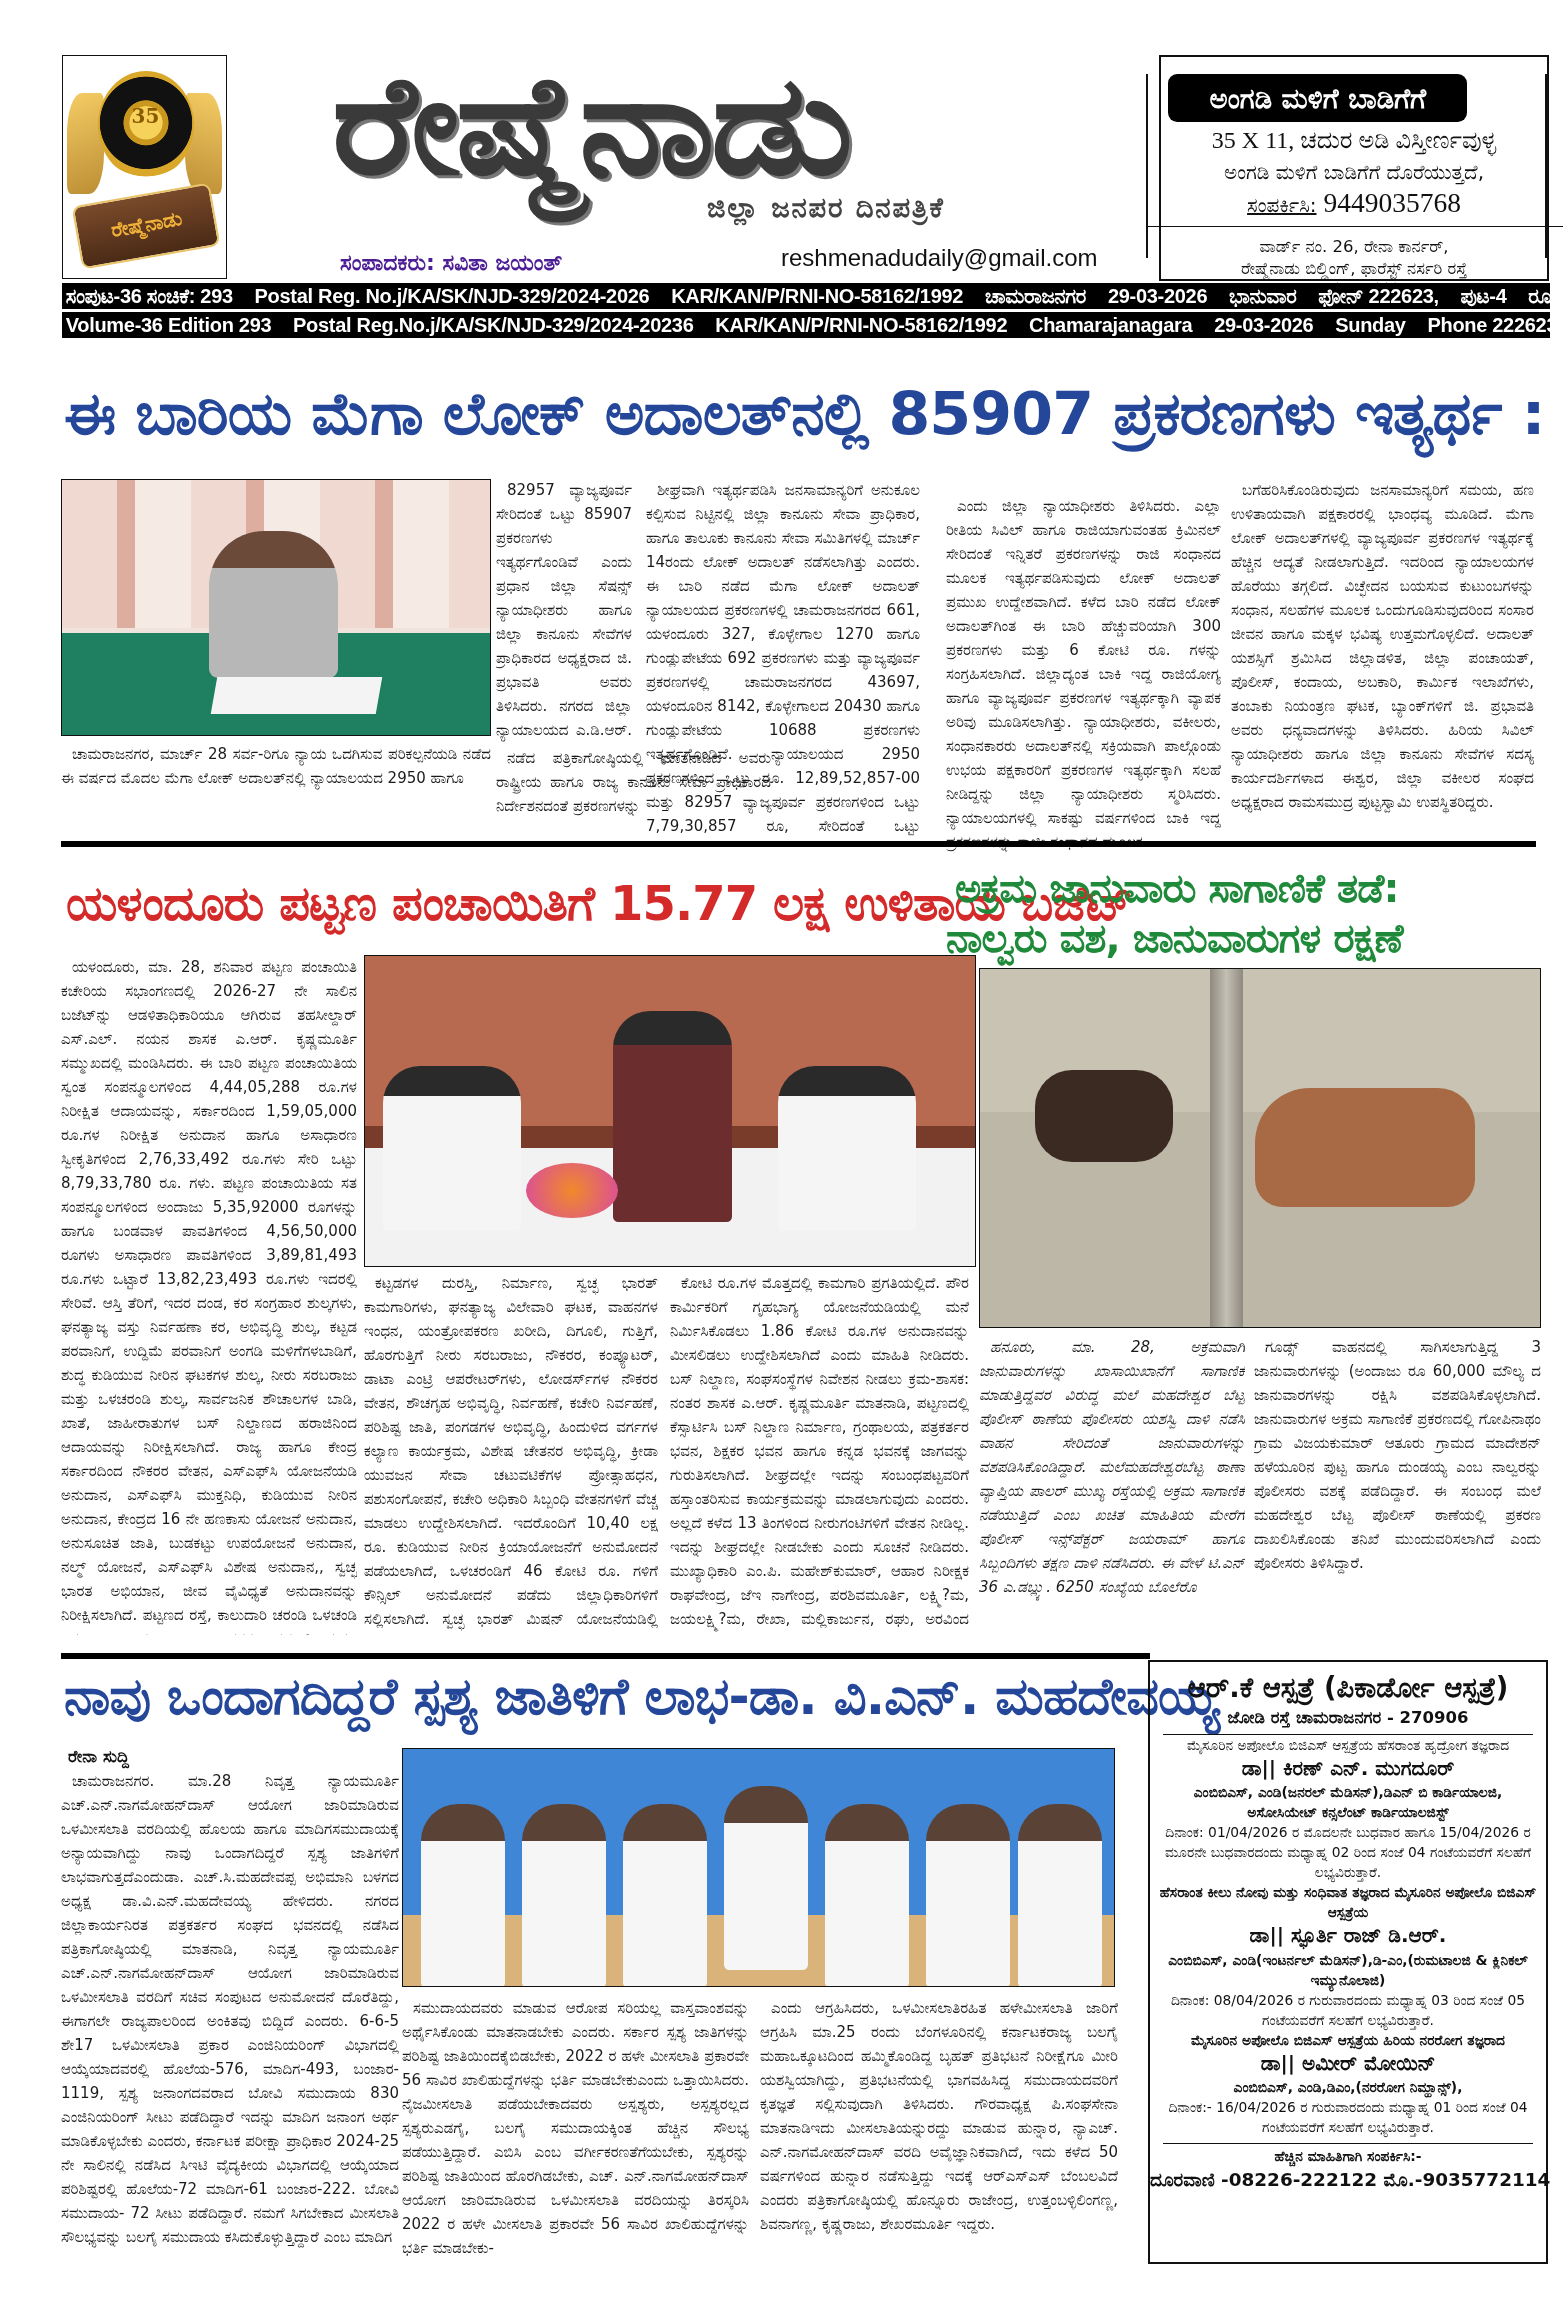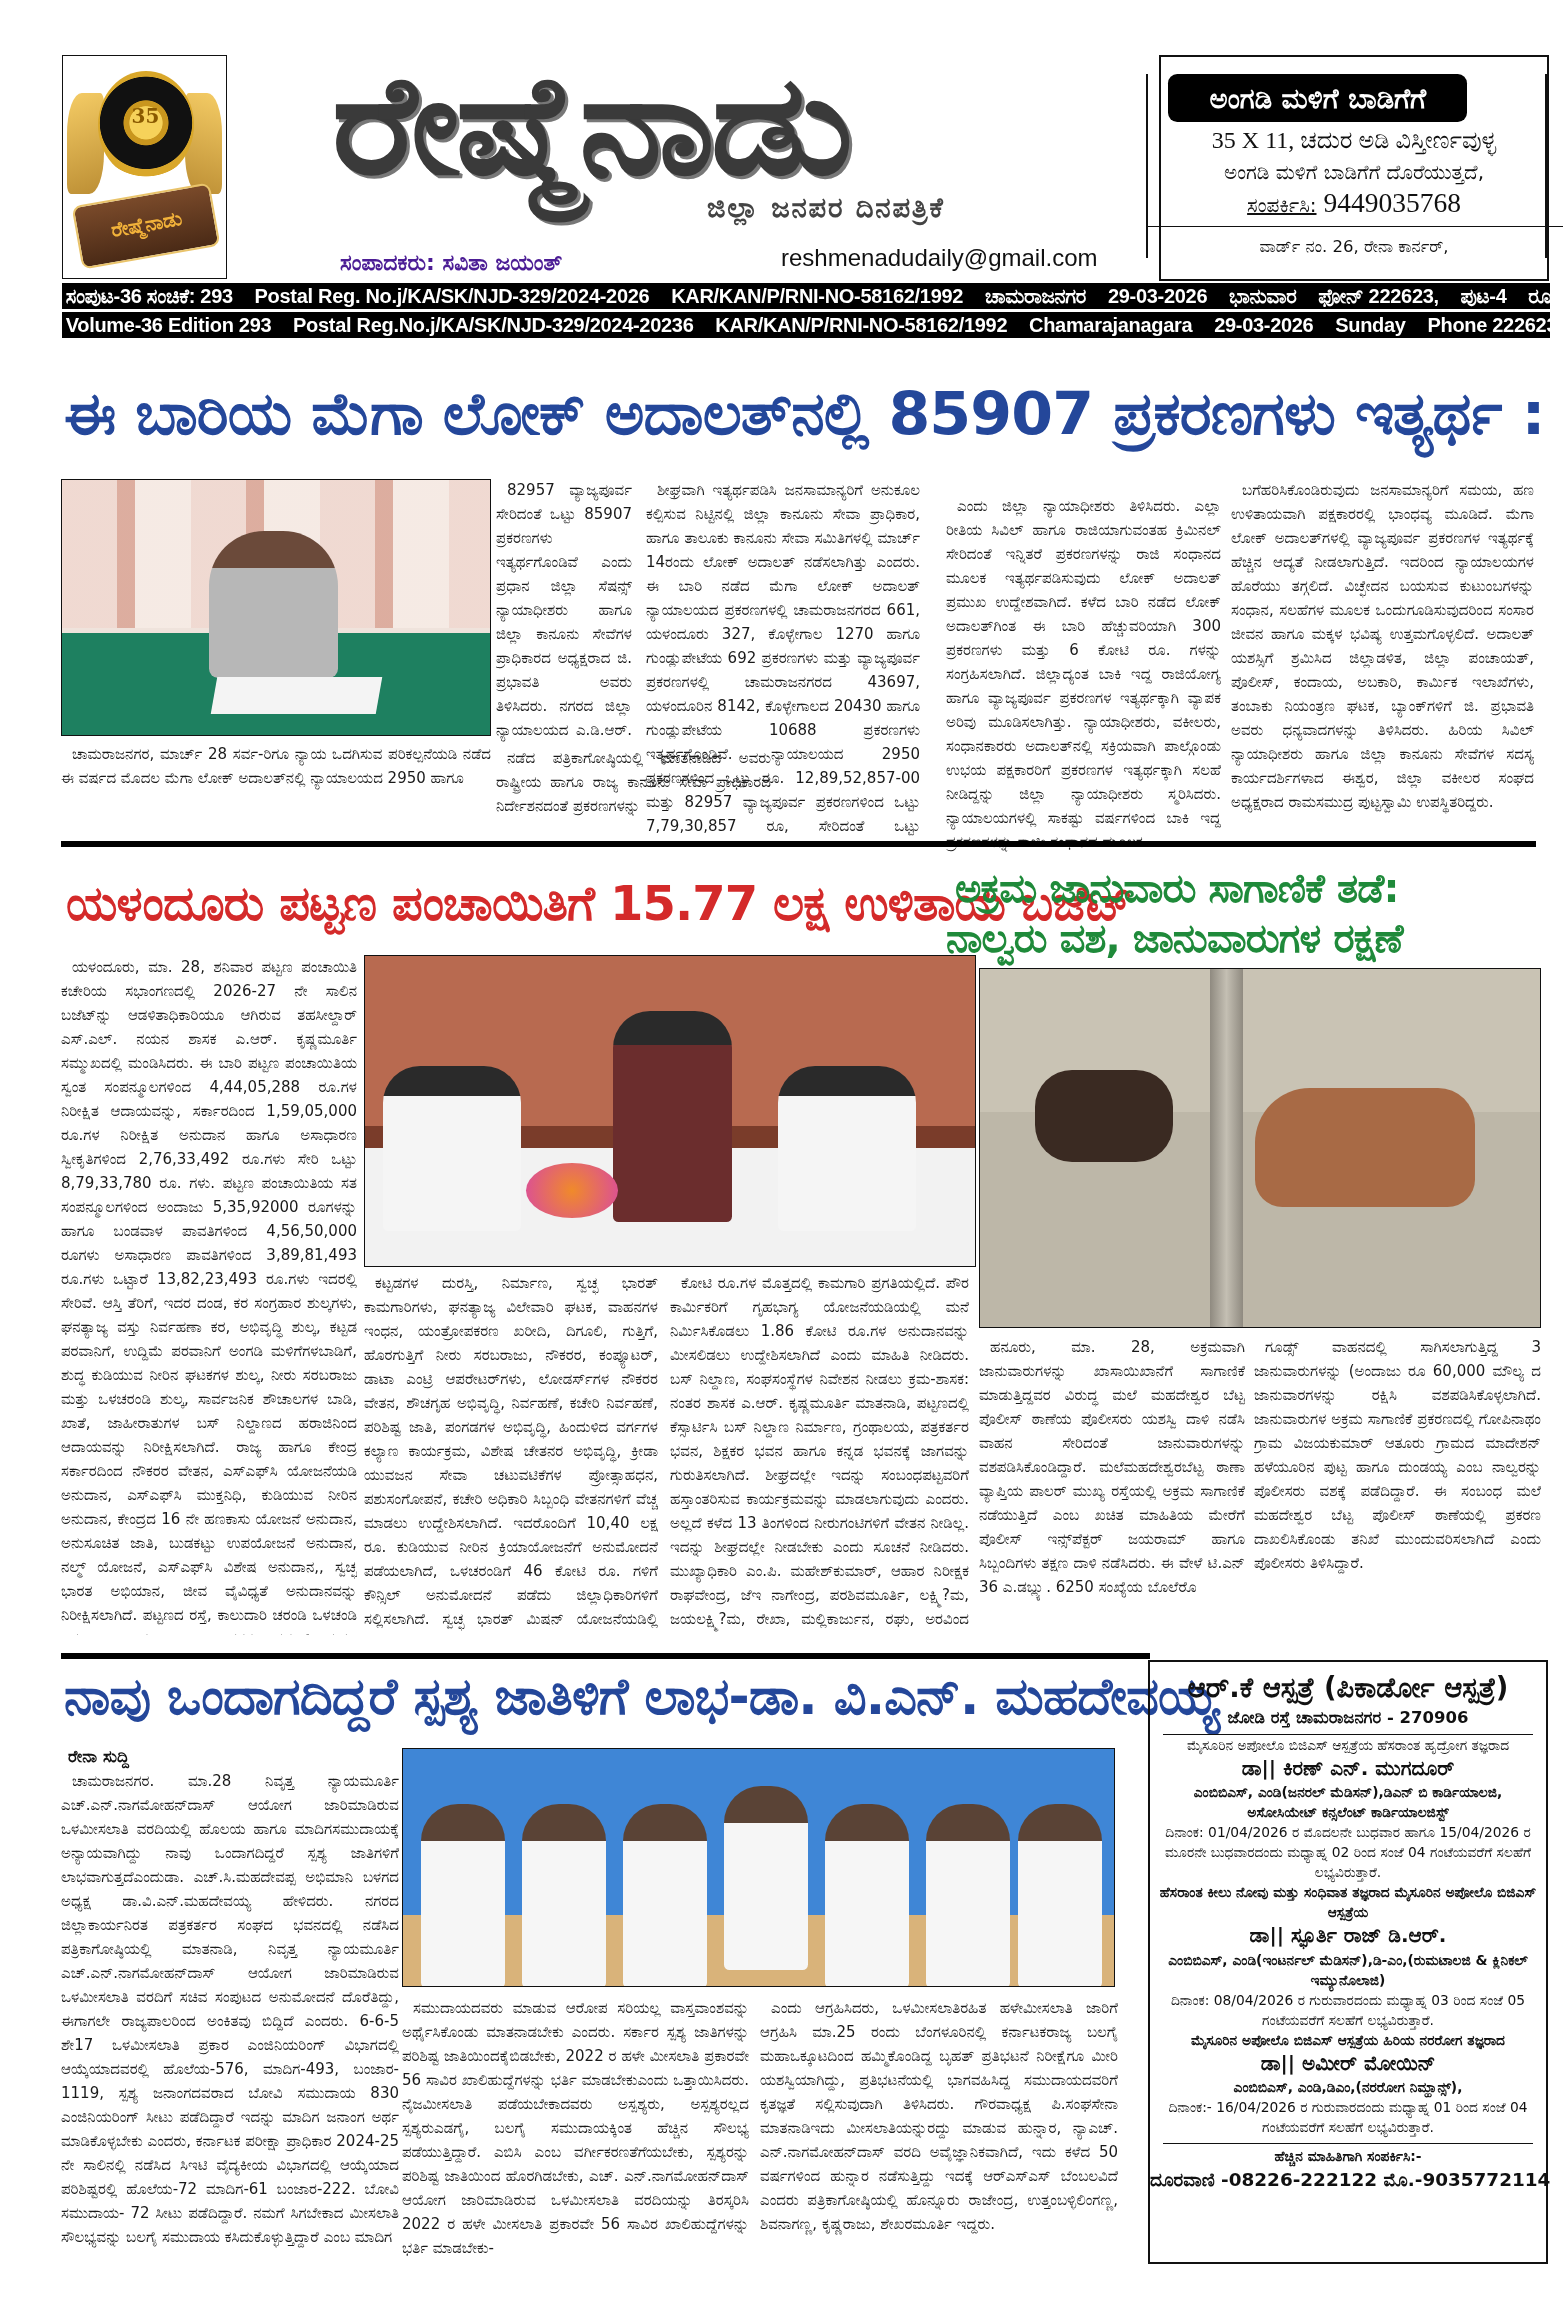--- a/index.html
+++ b/index.html
@@ -102,20 +102,21 @@
 <div class="abs email-line">reshmenadudaily@gmail.com</div>
 
 <div class="abs ad-box">
   <div class="ad-box-inner"></div>
   <div class="ad-head">ಅಂಗಡಿ ಮಳಿಗೆ ಬಾಡಿಗೆಗೆ</div>
   <div class="ad-line ad-l1">35 X 11, ಚದುರ ಅಡಿ ವಿಸ್ತೀರ್ಣವುಳ್ಳ</div>
   <div class="ad-line ad-l2">ಅಂಗಡಿ ಮಳಿಗೆ ಬಾಡಿಗೆಗೆ ದೊರೆಯುತ್ತದೆ,</div>
   <div class="ad-line ad-l3"><span class="u">ಸಂಪರ್ಕಿಸಿ:</span> <span>9449035768</span></div>
   <div class="ad-rule"></div>
   <div class="ad-line ad-l4">ವಾರ್ಡ್ ನಂ. 26, ರೇನಾ ಕಾರ್ನರ್,</div>
+  <div class="ad-line ad-l5"><span>ರೇಷ್ಮೆನಾಡು ಬಿಲ್ಡಿಂಗ್, ಫಾರೆಸ್ಟ್ ನರ್ಸರಿ ರಸ್ತೆ</span><br><span>ಚಾಮರಾಜನಗರ</span></div>
 </div>
 
 <div class="abs info-bar" style="top:283px;">
   <span>ಸಂಪುಟ-36 ಸಂಚಿಕೆ: 293</span>
   <span>Postal Reg. No.j/KA/SK/NJD-329/2024-2026</span>
   <span>KAR/KAN/P/RNI-NO-58162/1992</span>
   <span>ಚಾಮರಾಜನಗರ</span>
   <span>29-03-2026</span>
   <span>ಭಾನುವಾರ</span>
   <span>ಫೋನ್ 222623,</span>
@@ -180,21 +181,21 @@
     <p>ಕೋಟಿ ರೂ.ಗಳ ಮೊತ್ತದಲ್ಲಿ ಕಾಮಗಾರಿ ಪ್ರಗತಿಯಲ್ಲಿದೆ. ಪೌರ ಕಾರ್ಮಿಕರಿಗೆ ಗೃಹಭಾಗ್ಯ ಯೋಜನೆಯಡಿಯಲ್ಲಿ ಮನೆ ನಿರ್ಮಿಸಿಕೊಡಲು 1.86 ಕೋಟಿ ರೂ.ಗಳ ಅನುದಾನವನ್ನು ಮೀಸಲಿಡಲು ಉದ್ದೇಶಿಸಲಾಗಿದೆ ಎಂದು ಮಾಹಿತಿ ನೀಡಿದರು. ಬಸ್ ನಿಲ್ದಾಣ, ಸಂಘಸಂಸ್ಥೆಗಳ ನಿವೇಶನ ನೀಡಲು ಕ್ರಮ-ಶಾಸಕ: ನಂತರ ಶಾಸಕ ಎ.ಆರ್. ಕೃಷ್ಣಮೂರ್ತಿ ಮಾತನಾಡಿ, ಪಟ್ಟಣದಲ್ಲಿ ಕೆಸ್ಸಾರ್ಟಿಸಿ ಬಸ್ ನಿಲ್ದಾಣ ನಿರ್ಮಾಣ, ಗ್ರಂಥಾಲಯ, ಪತ್ರಕರ್ತರ ಭವನ, ಶಿಕ್ಷಕರ ಭವನ ಹಾಗೂ ಕನ್ನಡ ಭವನಕ್ಕೆ ಜಾಗವನ್ನು ಗುರುತಿಸಲಾಗಿದೆ. ಶೀಘ್ರದಲ್ಲೇ ಇದನ್ನು ಸಂಬಂಧಪಟ್ಟವರಿಗೆ ಹಸ್ತಾಂತರಿಸುವ ಕಾರ್ಯಕ್ರಮವನ್ನು ಮಾಡಲಾಗುವುದು ಎಂದರು. ಅಲ್ಲದೆ ಕಳೆದ 13 ತಿಂಗಳಿಂದ ನೀರುಗಂಟಿಗಳಿಗೆ ವೇತನ ನೀಡಿಲ್ಲ. ಇದನ್ನು ಶೀಘ್ರದಲ್ಲೇ ನೀಡಬೇಕು ಎಂದು ಸೂಚನೆ ನೀಡಿದರು. ಮುಖ್ಯಾಧಿಕಾರಿ ಎಂ.ಪಿ. ಮಹೇಶ್‌ಕುಮಾರ್, ಆಹಾರ ನಿರೀಕ್ಷಕ ರಾಘವೇಂದ್ರ, ಜೆಇ ನಾಗೇಂದ್ರ, ಪರಶಿವಮೂರ್ತಿ, ಲಕ್ಷ್ಮಿ?ಮ, ಜಯಲಕ್ಷ್ಮಿ?ಮ, ರೇಖಾ, ಮಲ್ಲಿಕಾರ್ಜುನ, ರಘು, ಅರವಿಂದ ಸೇರಿದಂತೆ ಅನೇಕರು ಇದ್ದರು.</p>
   </div>
 
 <div class="abs headline hl-cattle1">ಅಕ್ರಮ ಜಾನುವಾರು ಸಾಗಾಣಿಕೆ ತಡೆ:</div>
 <div class="abs headline hl-cattle2">ನಾಲ್ವರು ವಶ, ಜಾನುವಾರುಗಳ ರಕ್ಷಣೆ</div>
 <div class="abs photo ph-cattle">
   <div class="cow2"></div>
   <div class="tree"></div>
   <div class="cow"></div>
 </div>
-<div class="abs col" style="left:979px; top:1335px; width:266px; height:312px;">
+<div class="abs col" style="left:979px; top:1335px; width:266px; height:312px;font-style:italic;">
     <p>ಹನೂರು, ಮಾ. 28, ಅಕ್ರಮವಾಗಿ ಜಾನುವಾರುಗಳನ್ನು ಖಾಸಾಯಿಖಾನೆಗೆ ಸಾಗಾಣಿಕೆ ಮಾಡುತ್ತಿದ್ದವರ ವಿರುದ್ಧ ಮಲೆ ಮಹದೇಶ್ವರ ಬೆಟ್ಟ ಪೊಲೀಸ್ ಠಾಣೆಯ ಪೊಲೀಸರು ಯಶಸ್ವಿ ದಾಳಿ ನಡೆಸಿ ವಾಹನ ಸೇರಿದಂತೆ ಜಾನುವಾರುಗಳನ್ನು ವಶಪಡಿಸಿಕೊಂಡಿದ್ದಾರೆ. ಮಲೆಮಹದೇಶ್ವರಬೆಟ್ಟ ಠಾಣಾ ವ್ಯಾಪ್ತಿಯ ಪಾಲರ್ ಮುಖ್ಯ ರಸ್ತೆಯಲ್ಲಿ ಅಕ್ರಮ ಸಾಗಾಣಿಕೆ ನಡೆಯುತ್ತಿದೆ ಎಂಬ ಖಚಿತ ಮಾಹಿತಿಯ ಮೇರೆಗೆ ಪೊಲೀಸ್ ಇನ್ಸ್‌ಪೆಕ್ಟರ್ ಜಯರಾಮ್ ಹಾಗೂ ಸಿಬ್ಬಂದಿಗಳು ತಕ್ಷಣ ದಾಳಿ ನಡೆಸಿದರು. ಈ ವೇಳೆ ಟಿ.ಎನ್ 36 ಎ.ಡಬ್ಲ್ಯು. 6250 ಸಂಖ್ಯೆಯ ಬೊಲೆರೊ</p>
   </div>
 <div class="abs col" style="left:1254px; top:1335px; width:287px; height:312px;">
     <p>ಗೂಡ್ಸ್ ವಾಹನದಲ್ಲಿ ಸಾಗಿಸಲಾಗುತ್ತಿದ್ದ 3 ಜಾನುವಾರುಗಳನ್ನು (ಅಂದಾಜು ರೂ 60,000 ಮೌಲ್ಯ ದ ಜಾನುವಾರಗಳನ್ನು ರಕ್ಷಿಸಿ ವಶಪಡಿಸಿಕೊಳ್ಳಲಾಗಿದೆ. ಜಾನುವಾರುಗಳ ಅಕ್ರಮ ಸಾಗಾಣಿಕೆ ಪ್ರಕರಣದಲ್ಲಿ ಗೋಪಿನಾಥಂ ಗ್ರಾಮ ವಿಜಯಕುಮಾರ್ ಆತೂರು ಗ್ರಾಮದ ಮಾದೇಶನ್ ಹಳೆಯೂರಿನ ಪುಟ್ಟ ಹಾಗೂ ದುಂಡಯ್ಯ ಎಂಬ ನಾಲ್ವರನ್ನು ಪೊಲೀಸರು ವಶಕ್ಕೆ ಪಡೆದಿದ್ದಾರೆ. ಈ ಸಂಬಂಧ ಮಲೆ ಮಹದೇಶ್ವರ ಬೆಟ್ಟ ಪೊಲೀಸ್ ಠಾಣೆಯಲ್ಲಿ ಪ್ರಕರಣ ದಾಖಲಿಸಿಕೊಂಡು ತನಿಖೆ ಮುಂದುವರಿಸಲಾಗಿದೆ ಎಂದು ಪೊಲೀಸರು ತಿಳಿಸಿದ್ದಾರೆ.</p>
   </div>
 
 <div class="abs rule" style="left:61px; top:1653px; width:1089px; height:5.5px;"></div>
 
 <div class="abs headline hl-caste">ನಾವು ಒಂದಾಗದಿದ್ದರೆ ಸ್ಪಶ್ಯ ಜಾತಿಳಿಗೆ ಲಾಭ-ಡಾ. ವಿ.ಎನ್. ಮಹದೇವಯ್ಯ</div>
 <div class="abs kicker" style="left:68px; top:1745px;">ರೇನಾ ಸುದ್ದಿ</div>

